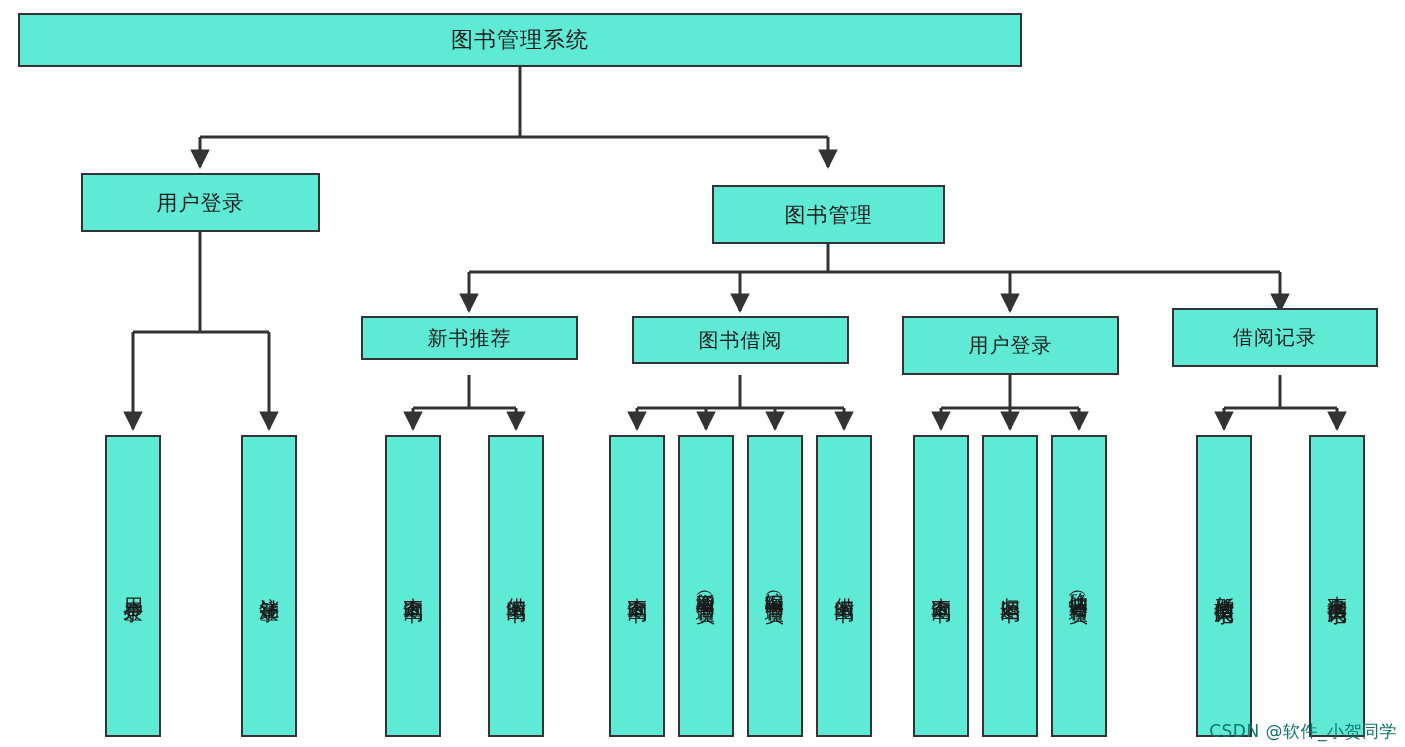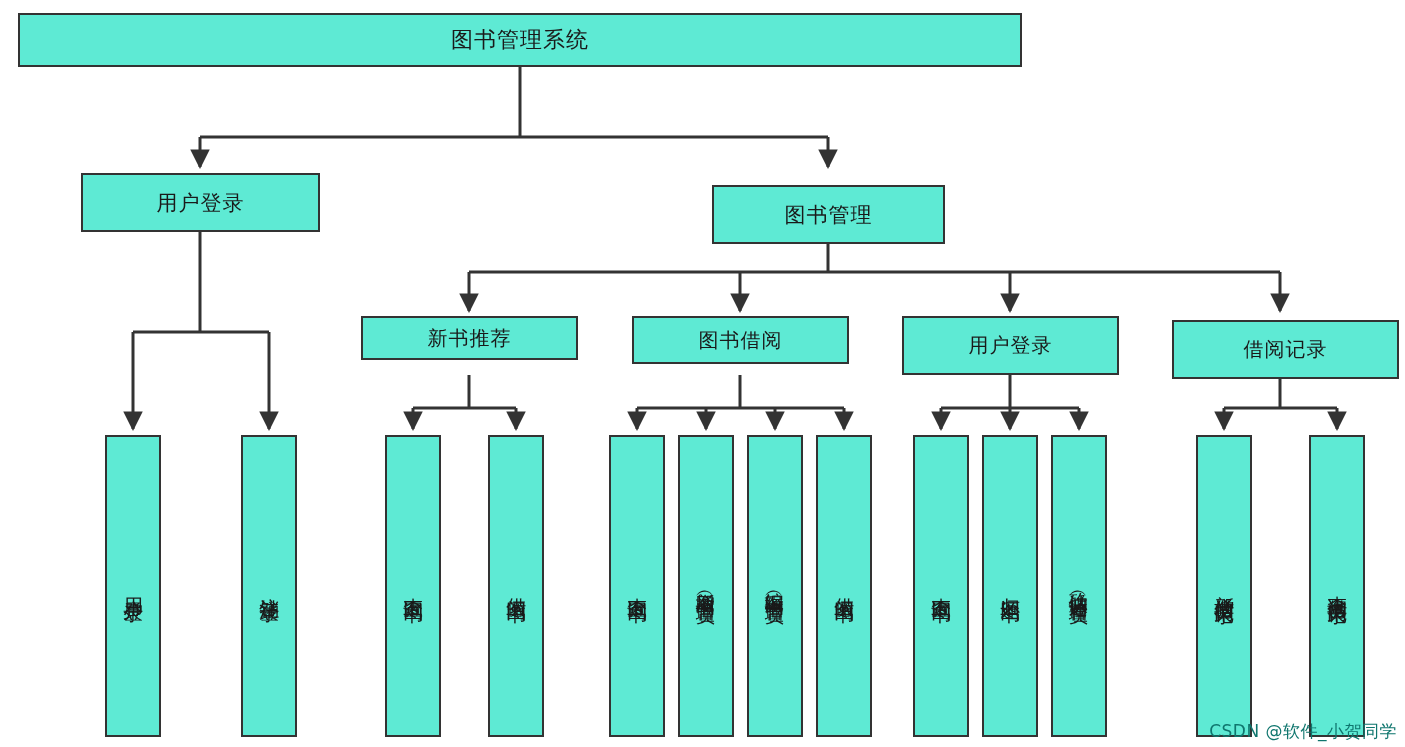--- a/index.html
+++ b/index.html
@@ -146,21 +146,21 @@
 
   <div class="node node-l3" style="left:361px; top:316px; width:217px; height:44px;">
     <span>新书推荐</span>
   </div>
   <div class="node node-l3" style="left:632px; top:316px; width:217px; height:48px;">
     <span>图书借阅</span>
   </div>
   <div class="node node-l3" style="left:902px; top:316px; width:217px; height:59px;">
     <span>用户登录</span>
   </div>
-  <div class="node node-l3" style="left:1172px; top:320px; width:227px; height:59px;">
+  <div class="node node-l3" style="left:1172px; top:308px; width:206px; height:59px;">
     <span>借阅记录</span>
   </div>
 
   <div class="node node-leaf" style="left:105px; top:435px; width:56px; height:302px;">
     <span class="vtext">用户登录</span>
   </div>
   <div class="node node-leaf" style="left:241px; top:435px; width:56px; height:302px;">
     <span class="vtext">注销登录</span>
   </div>
 

